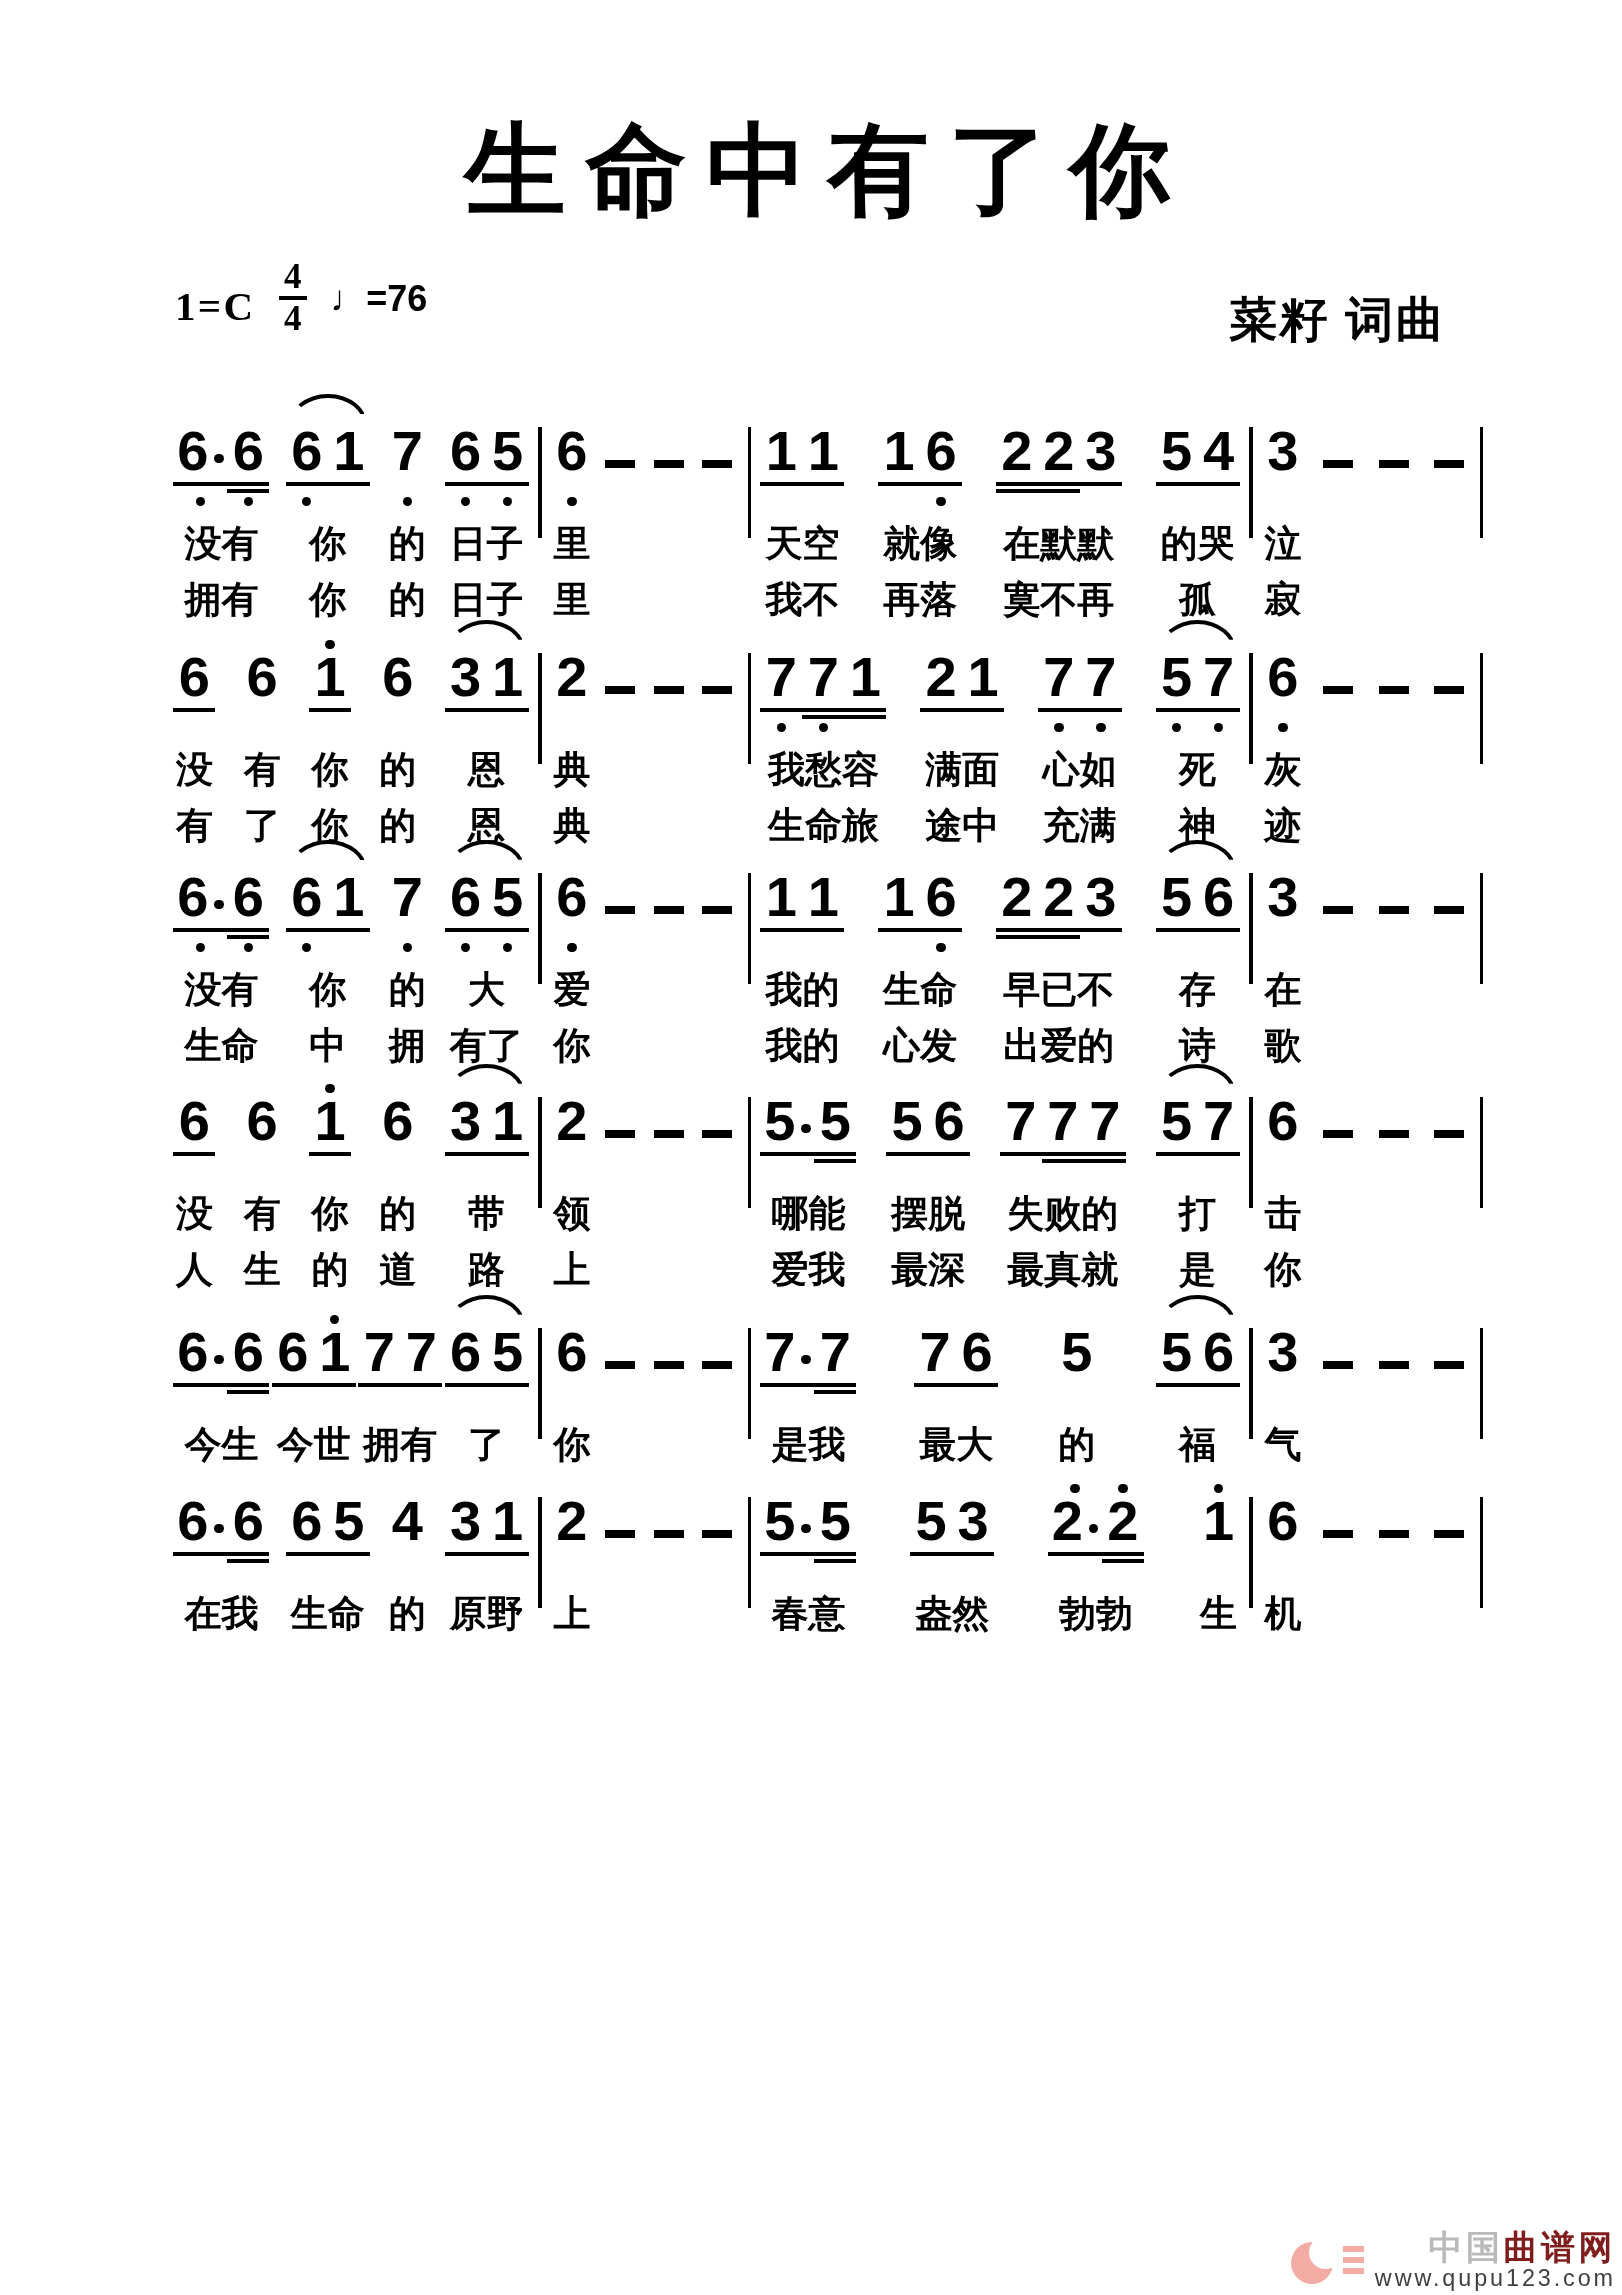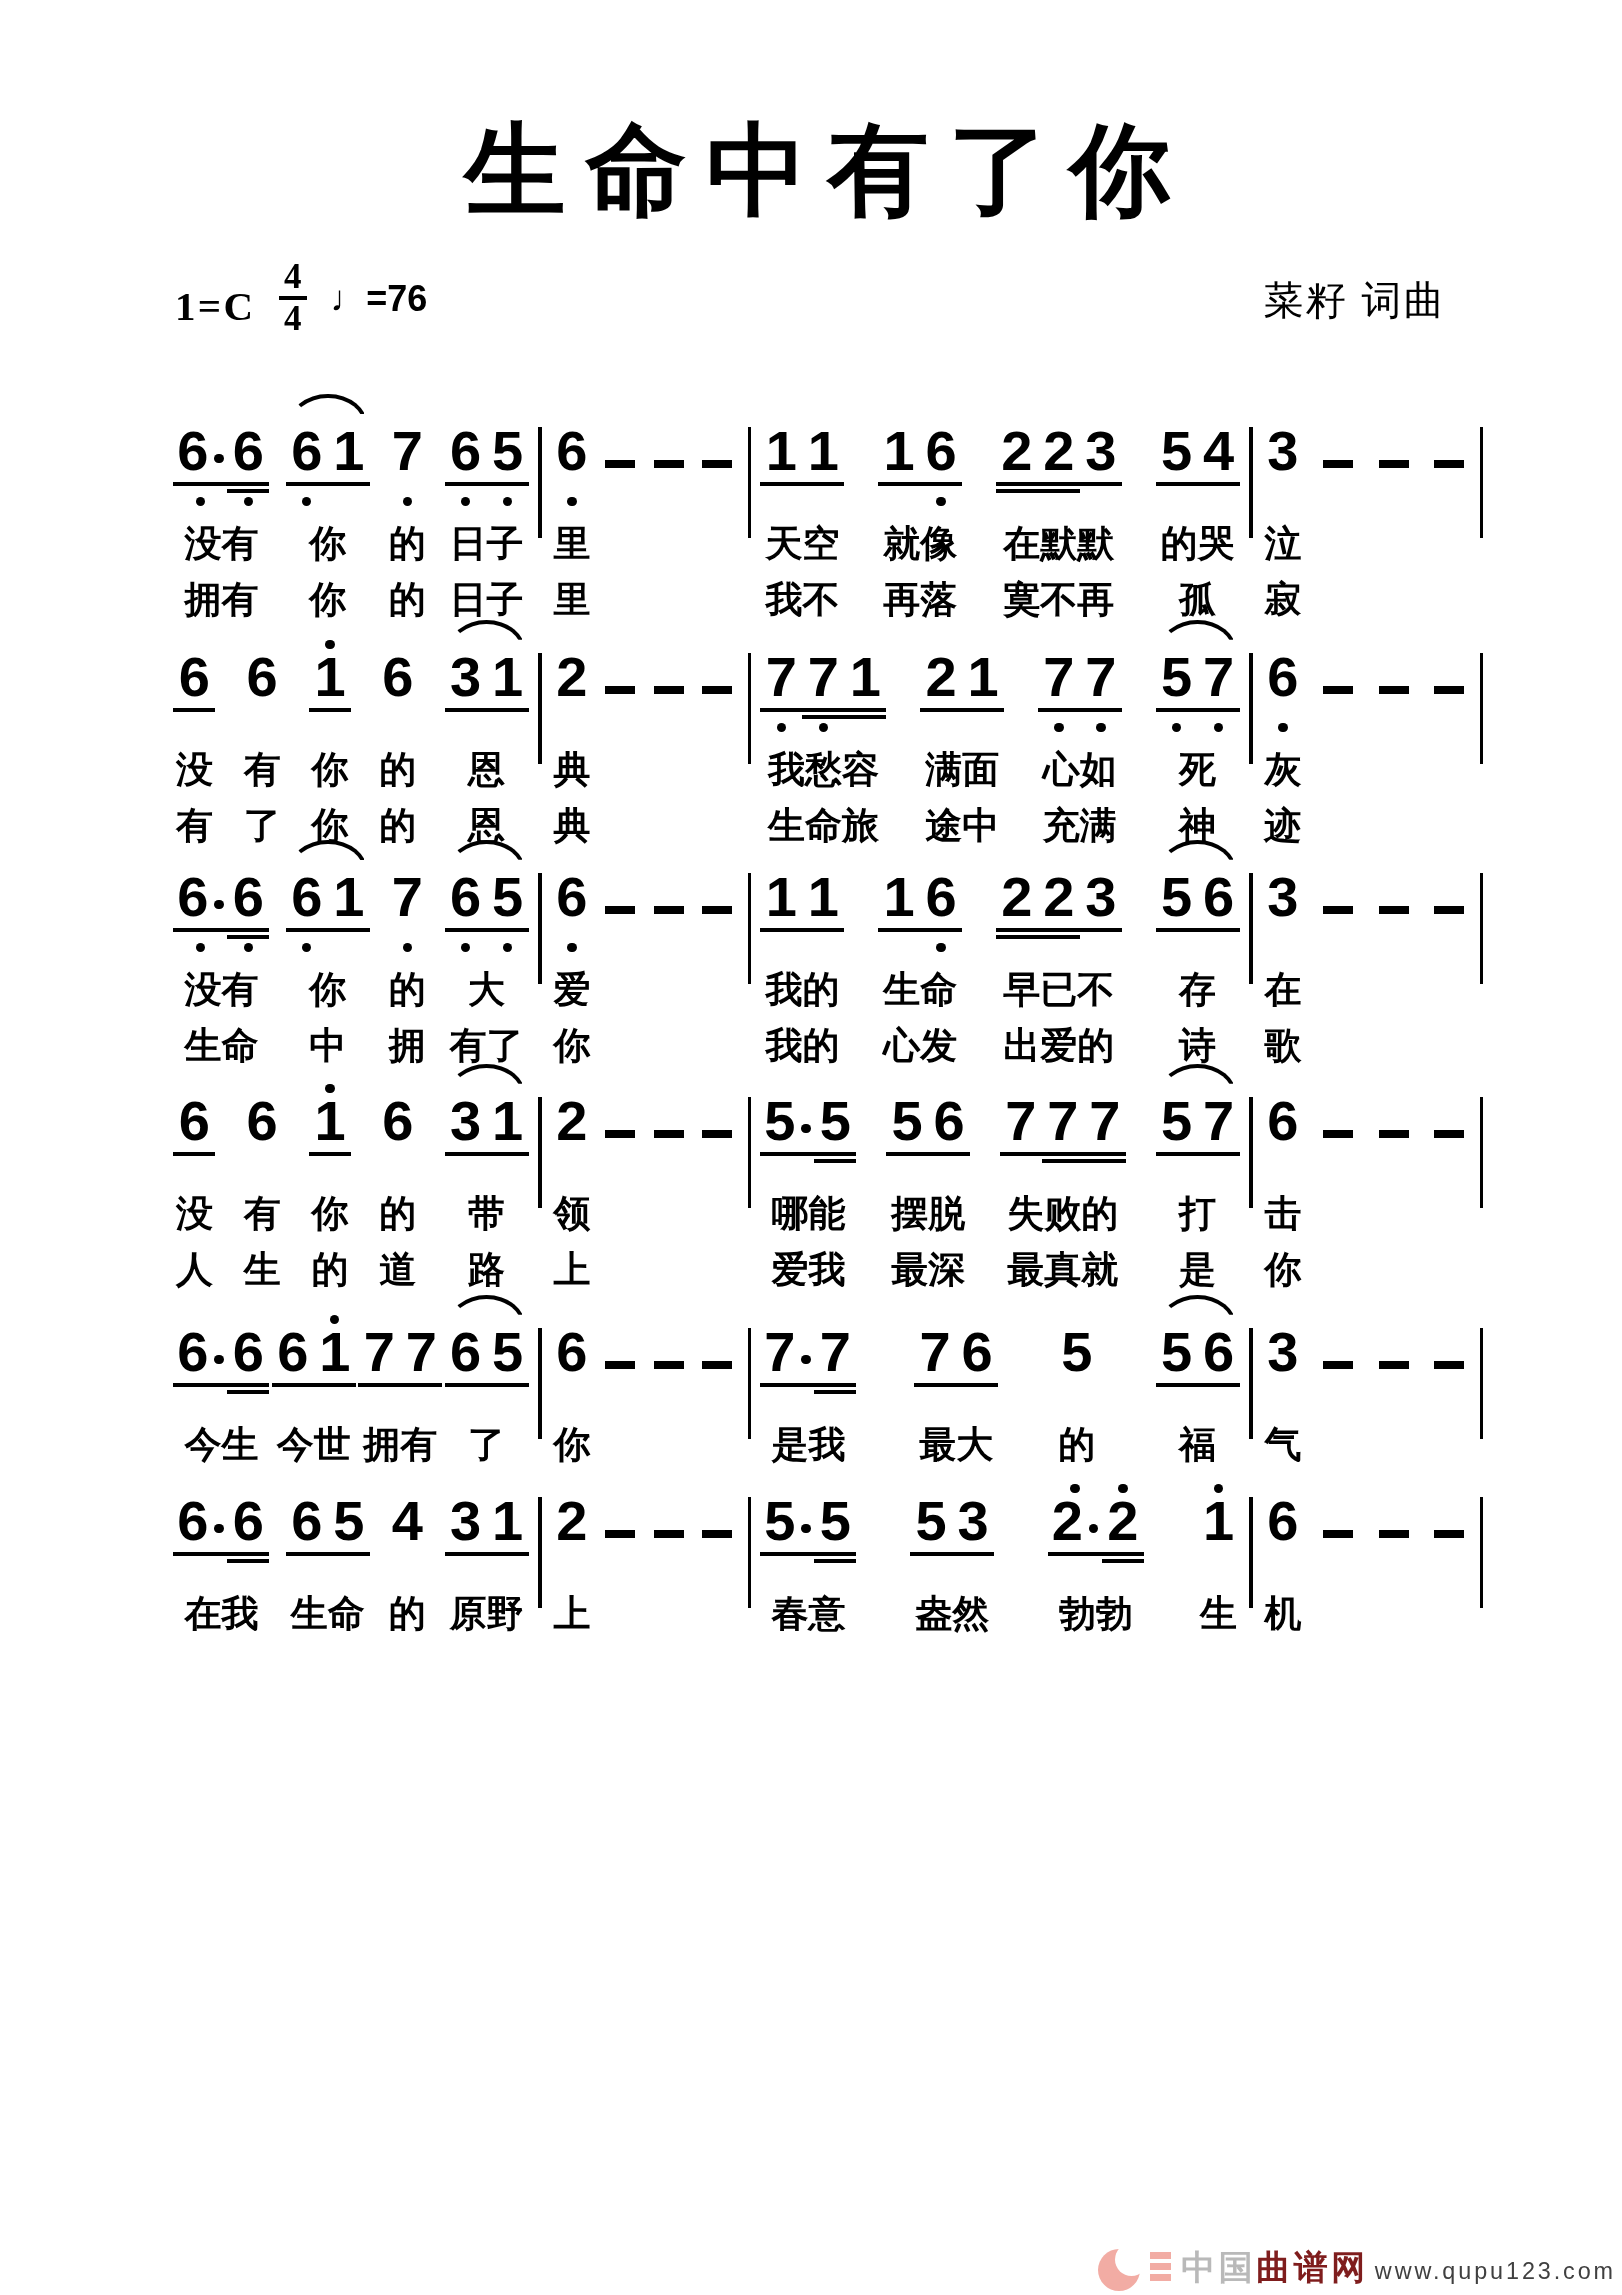--- a/index.html
+++ b/index.html
@@ -12,21 +12,21 @@
     position:absolute;top:104px;left:16px;width:100%;text-align:center;
     font-family:"Liberation Serif","DejaVu Serif",serif;
     font-size:101px;font-weight:bold;letter-spacing:20px;white-space:nowrap;
   }
   .hdr{position:absolute;top:262px;left:175px;display:flex;align-items:center;gap:23.4px;}
   .key{font-family:"Liberation Serif","DejaVu Serif",serif;font-size:41px;font-weight:bold;letter-spacing:2.3px;margin-top:13px;}
   .frac{display:flex;flex-direction:column;align-items:center;margin-top:-3.5px;}
   .frac .ft,.frac .fb{font-size:35px;font-weight:bold;line-height:36px;font-family:"Liberation Serif","DejaVu Serif",serif;}
   .frac .fbar{width:28px;height:4.1px;background:#000;margin:1.2px 0;}
   .tempo{font-size:36px;font-weight:bold;}
-  .credit{position:absolute;top:273px;right:177px;font-size:40px;font-weight:400;letter-spacing:2.3px;}
+  .credit{position:absolute;top:288px;right:177px;font-size:48px;font-weight:700;letter-spacing:2.3px;}
   
   .system{position:absolute;left:164px;width:1319px;}
   .noterow{display:flex;align-items:flex-start;padding-top:26px;}
   .meas{display:flex;justify-content:space-between;align-items:flex-start;padding:0 9.4px;box-sizing:border-box;}
   .m0{flex:0 0 374px;}
   .m1{flex:0 0 206px;}
   .m2{flex:1 1 auto;}
   .m3{flex:0 0 227px;}
   .bar{width:3.5px;height:111px;background:#000;margin-top:17.5px;flex:0 0 3.5px;}
   .col{position:relative;display:flex;flex-direction:column;}
@@ -50,21 +50,21 @@
   .ly{margin-top:8.2px;height:51px;font-size:37px;line-height:51px;font-weight:700;
       text-align:center;white-space:nowrap;}
   .ly2{margin-top:4.7px;}
   
   .wm{position:absolute;right:7px;bottom:3.5px;display:flex;align-items:center;}
   .wmlogo{position:relative;width:50px;height:50px;flex:0 0 50px;}
   .wmlogo .c1{position:absolute;left:0;top:7px;width:42px;height:42px;border-radius:50%;background:#f2aca4;}
   .wmlogo .c2{position:absolute;left:17.5px;top:1.2px;width:33px;height:33px;border-radius:50%;background:#fff;}
   .wmbars{display:flex;flex-direction:column;gap:4.7px;margin:0 10.5px 0 2.3px;}
   .wmbars div{width:21px;height:6.4px;background:#f2aca4;}
-  .wmtxt{display:flex;flex-direction:row;align-items:flex-end;gap:6px;}
+  .wmtxt{display:flex;flex-direction:column;align-items:flex-end;}
   .wmrow1{display:flex;font-size:34px;font-weight:bold;line-height:36px;letter-spacing:3.5px;white-space:nowrap;}
   .wmcn1{color:#b9b9b9;}
   .wmcn2{color:#7f1d1d;}
   .wmurl{font-size:23.4px;color:#404040;letter-spacing:2.9px;line-height:27px;}
 </style>
 </head>
 <body>
 
 <div class="title">生命中有了你</div>
 

